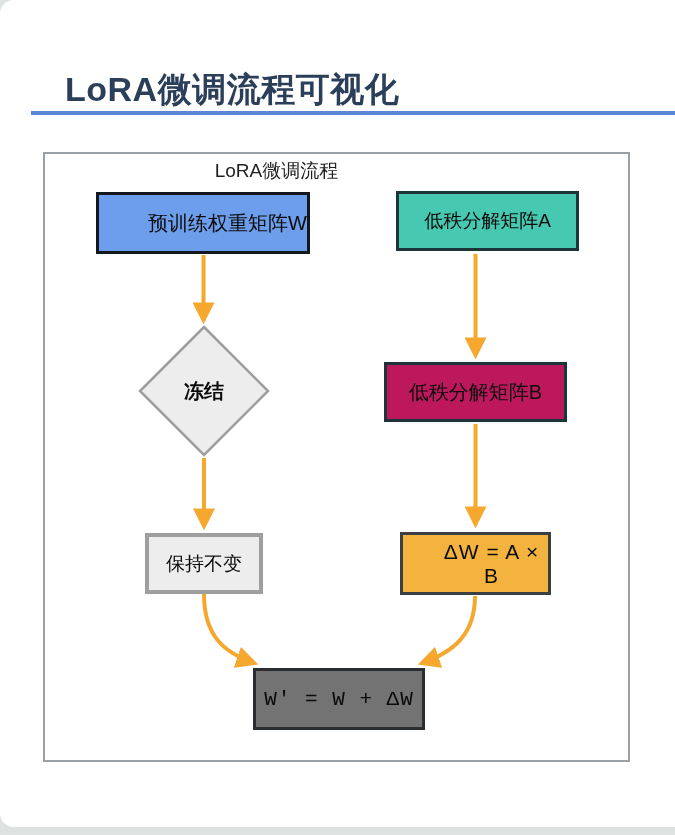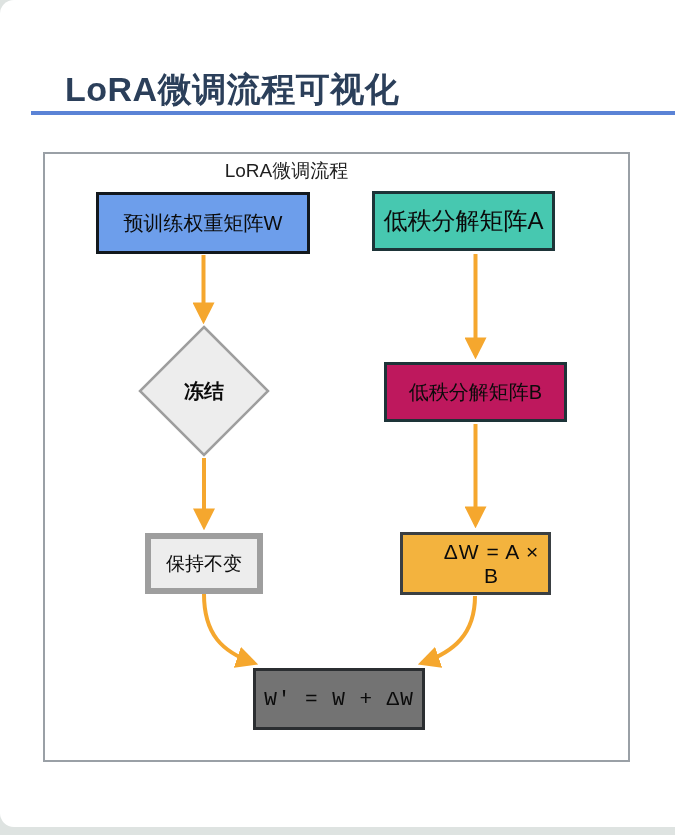--- a/index.html
+++ b/index.html
@@ -17,31 +17,31 @@
   }
   .accent-rule{
     position:absolute;left:31px;top:111px;width:644px;height:4px;background:#5b83d6;
   }
   .flow-panel{
     position:absolute;left:43px;top:152px;width:583px;height:606px;
     border:2px solid #9aa0a6;background:#fff;
   }
   .flow-title{
     position:absolute;left:43px;top:158px;width:467px;
-    text-align:center;font-size:19px;color:#1f1f1f;margin-left:10px;
+    text-align:center;font-size:19px;color:#1f1f1f;
   }
   .arrow-layer{position:absolute;left:0;top:0;width:675px;height:835px;pointer-events:none;}
   .node{
     position:absolute;display:flex;align-items:center;justify-content:center;
     color:#0b0b0b;box-sizing:border-box;text-align:center;
   }
   .node.rect3{border:3px solid #222;}
-  .node.rect2{border:6px solid #7f1d1d;}
-  .n-pretrained{left:96px;top:192px;width:214px;height:62px;font-size:20px;}
-  .n-matrix-a{left:372px;top:191px;width:183px;height:60px;font-size:24px;}
+  .node.rect2{border:4px solid #7f1d1d;}
+  .n-pretrained{left:96px;top:192px;width:214px;height:62px;font-size:20px;justify-content:flex-end;}
+  .n-matrix-a{left:396px;top:191px;width:183px;height:60px;font-size:19px;}
   .n-matrix-b{left:384px;top:362px;width:183px;height:60px;font-size:20px;}
   .n-unchanged{left:145px;top:533px;width:118px;height:61px;font-size:19px;}
   .n-delta{left:400px;top:532px;width:151px;height:63px;font-size:21px;letter-spacing:1px;}
   .n-merged{left:253px;top:668px;width:172px;height:62px;font-size:21px;letter-spacing:1px;}
   .n-freeze-label{
     position:absolute;left:140px;top:378px;width:128px;height:26px;
     text-align:center;font-size:20px;color:#0b0b0b;font-weight:bold;
   }
 </style>
 </head>

